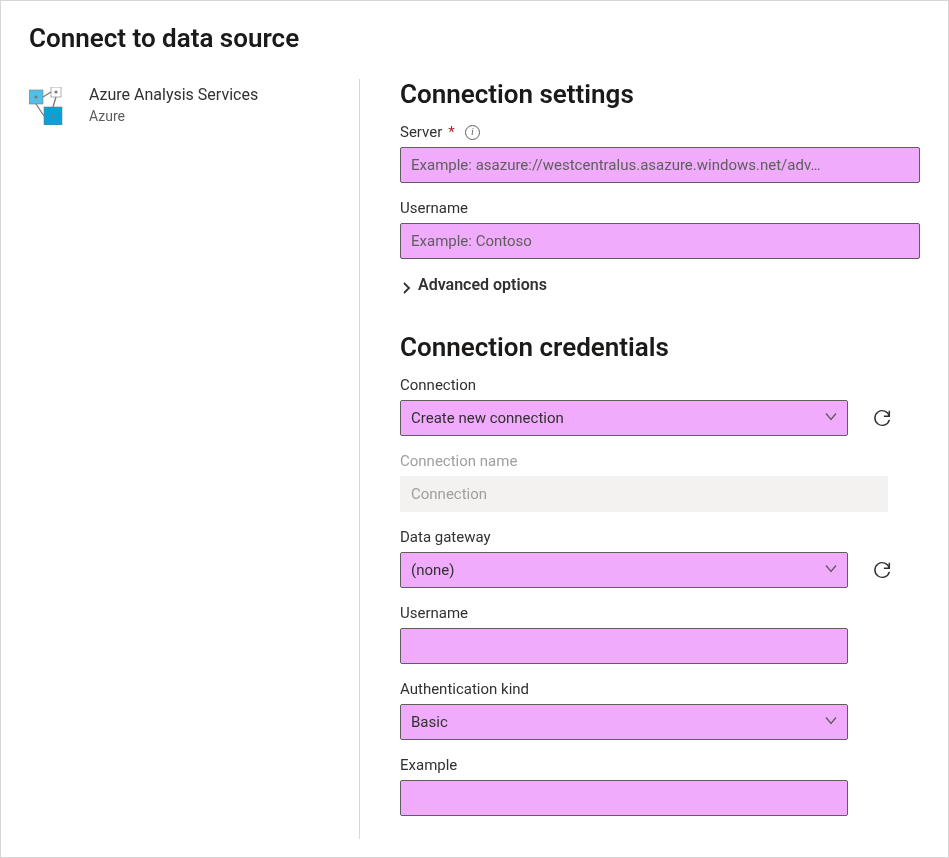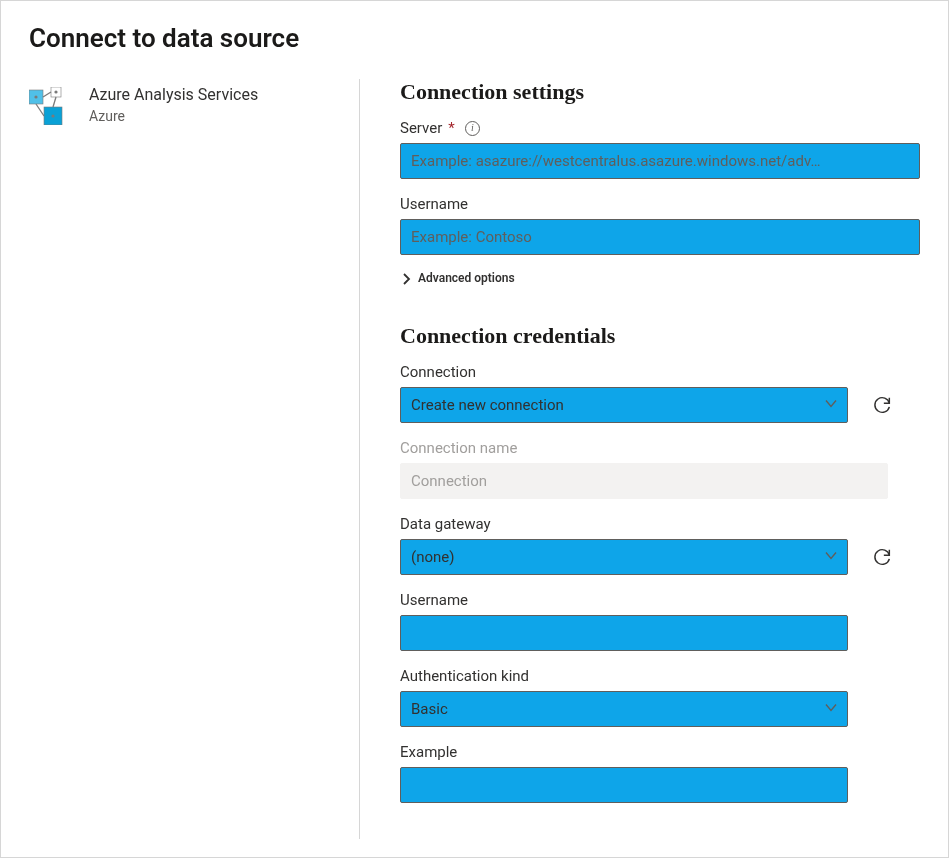--- a/index.html
+++ b/index.html
@@ -71,25 +71,24 @@
   }
   .source-sub {
     font-size: 14px;
     color: #605e5c;
     line-height: 18px;
     margin-top: 2px;
   }
 
   
   .section-title {
-    font-size: 22px;
+    font-size: 26px;
     font-weight: 600;
     color: #1b1a19;
     margin: 0 0 14px 0;
-    font-family: Liberation Serif, serif;
   }
   .section-title.mt {
     margin-top: 38px;
   }
   .field-block {
     margin-bottom: 16px;
   }
   .field-label {
     font-size: 15px;
     font-weight: 400;
@@ -127,21 +126,21 @@
     width: 100%;
     max-width: 525px;
     box-sizing: border-box;
     height: 36px;
     border: 1px solid #605e5c;
     border-radius: 2px;
     padding: 0 10px;
     font-size: 15px;
     font-family: inherit;
     color: #323130;
-    background: #0ea5e9;
+    background: #f0abfc;
     outline: none;
   }
   .text-input::placeholder {
     color: #605e5c;
   }
   .text-input.short, .select-input.short {
     max-width: 448px;
   }
   .text-input.disabled {
     background: #f3f2f1;
@@ -199,21 +198,21 @@
     height: 22px;
     stroke: #323130;
     stroke-width: 1.6;
     fill: none;
   }
 
   .adv-toggle {
     display: flex;
     align-items: flex-end;
     gap: 6px;
-    font-size: 12px;
+    font-size: 16px;
     font-weight: 600;
     color: #323130;
     cursor: pointer;
     margin-top: 14px;
     user-select: none;
   }
   .adv-chev {
     width: 12px;
     height: 12px;
     stroke: #323130;

